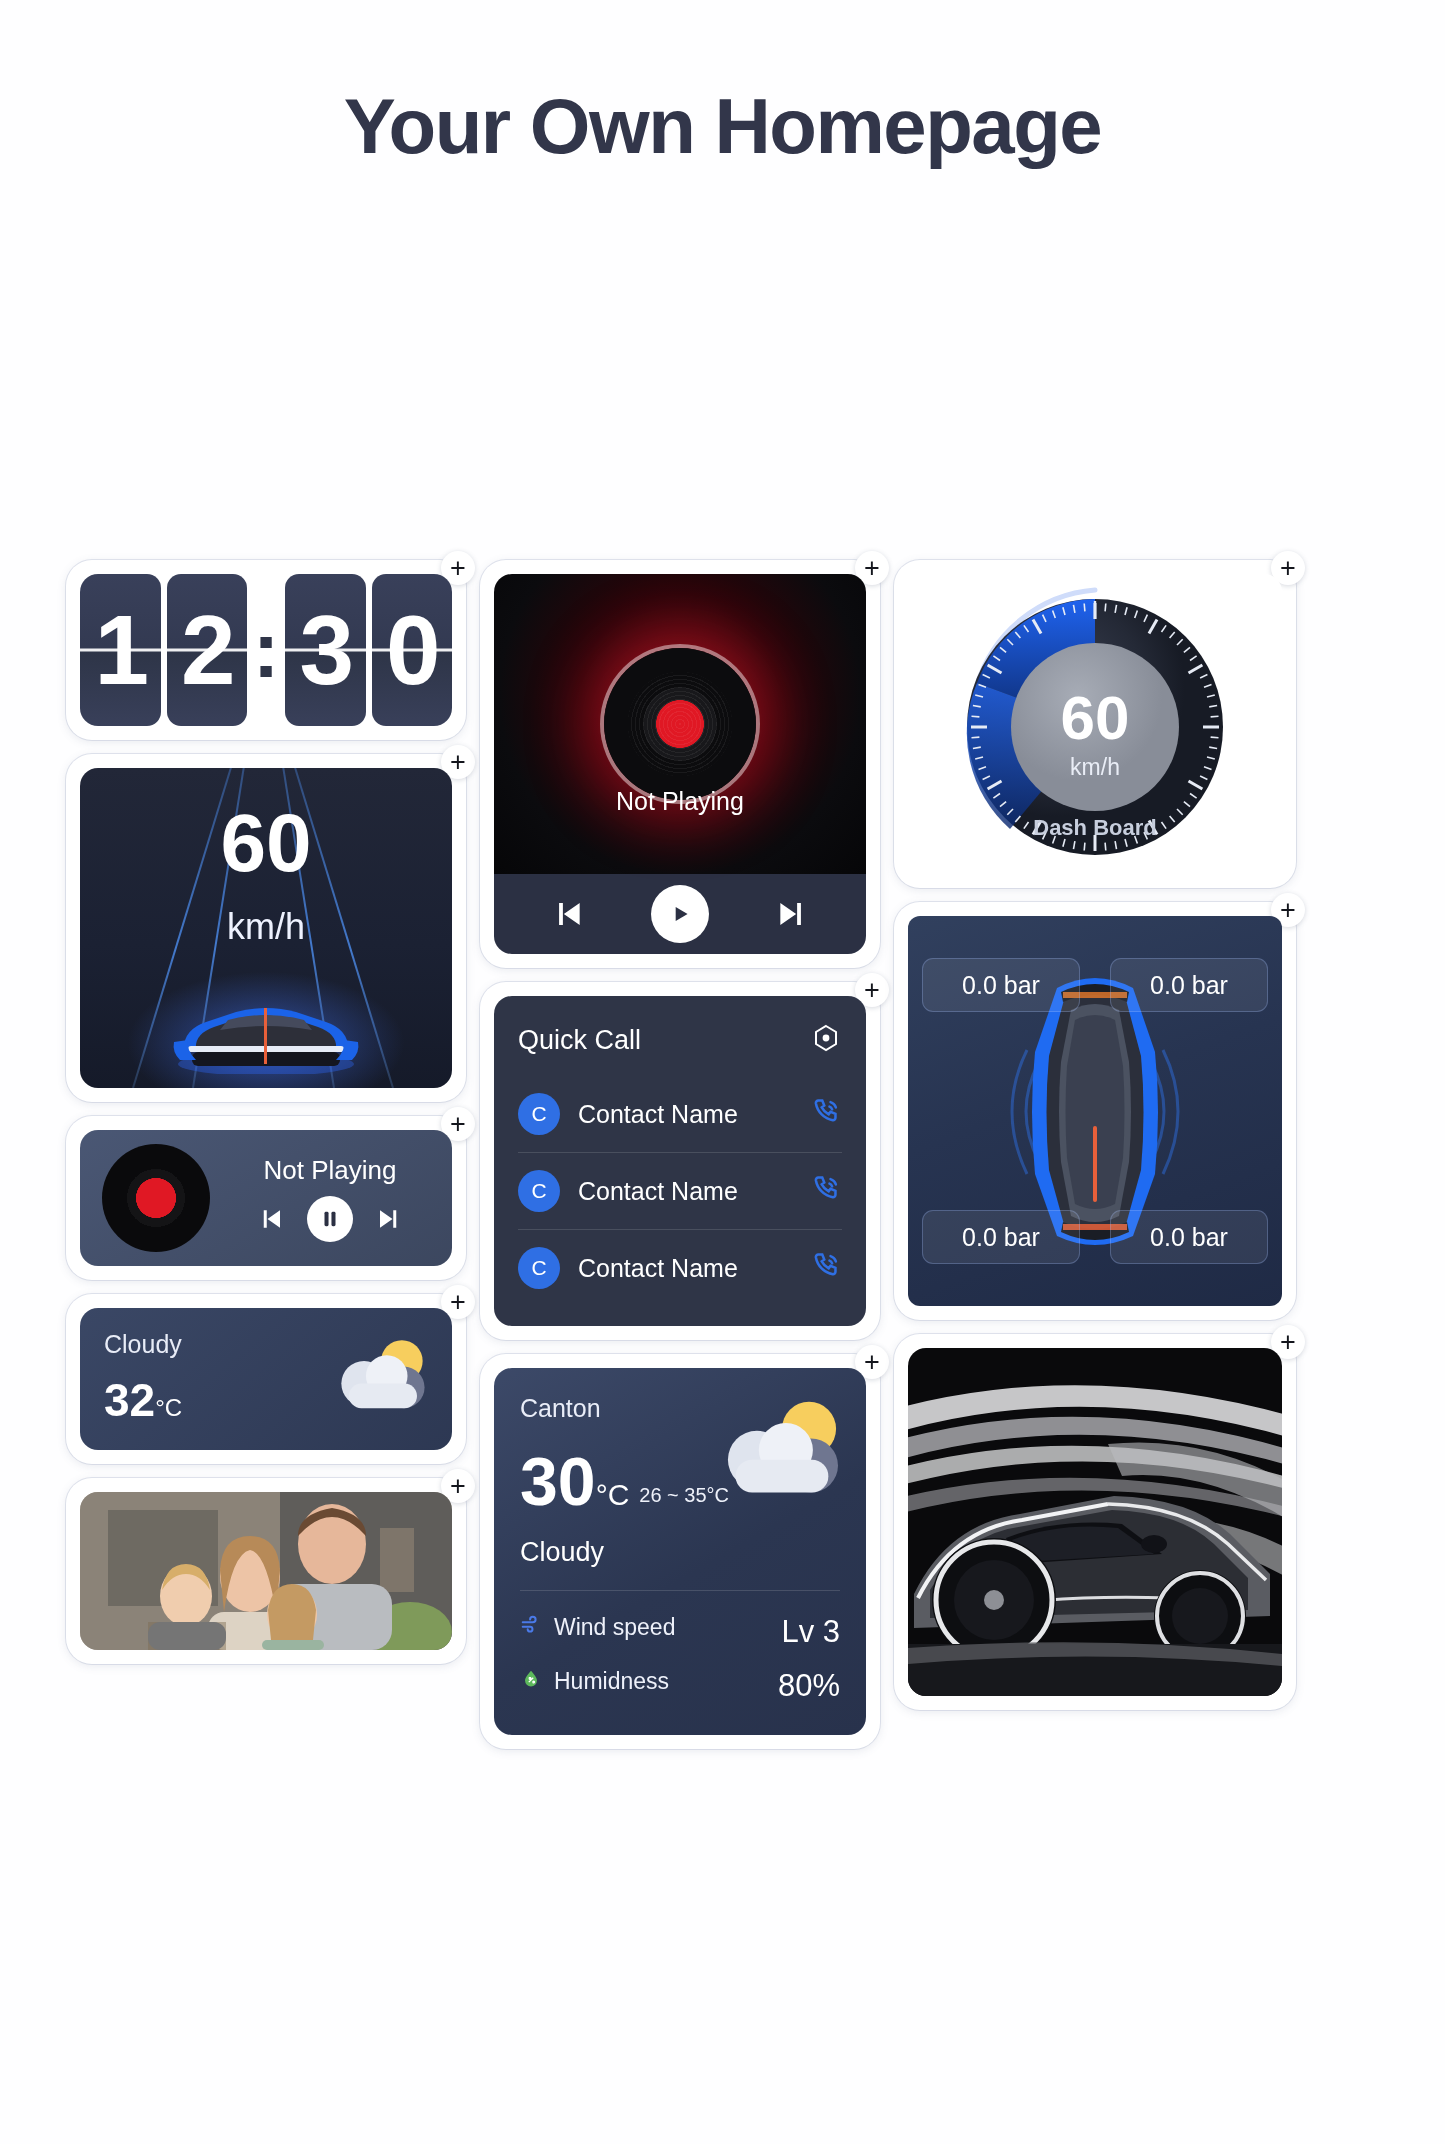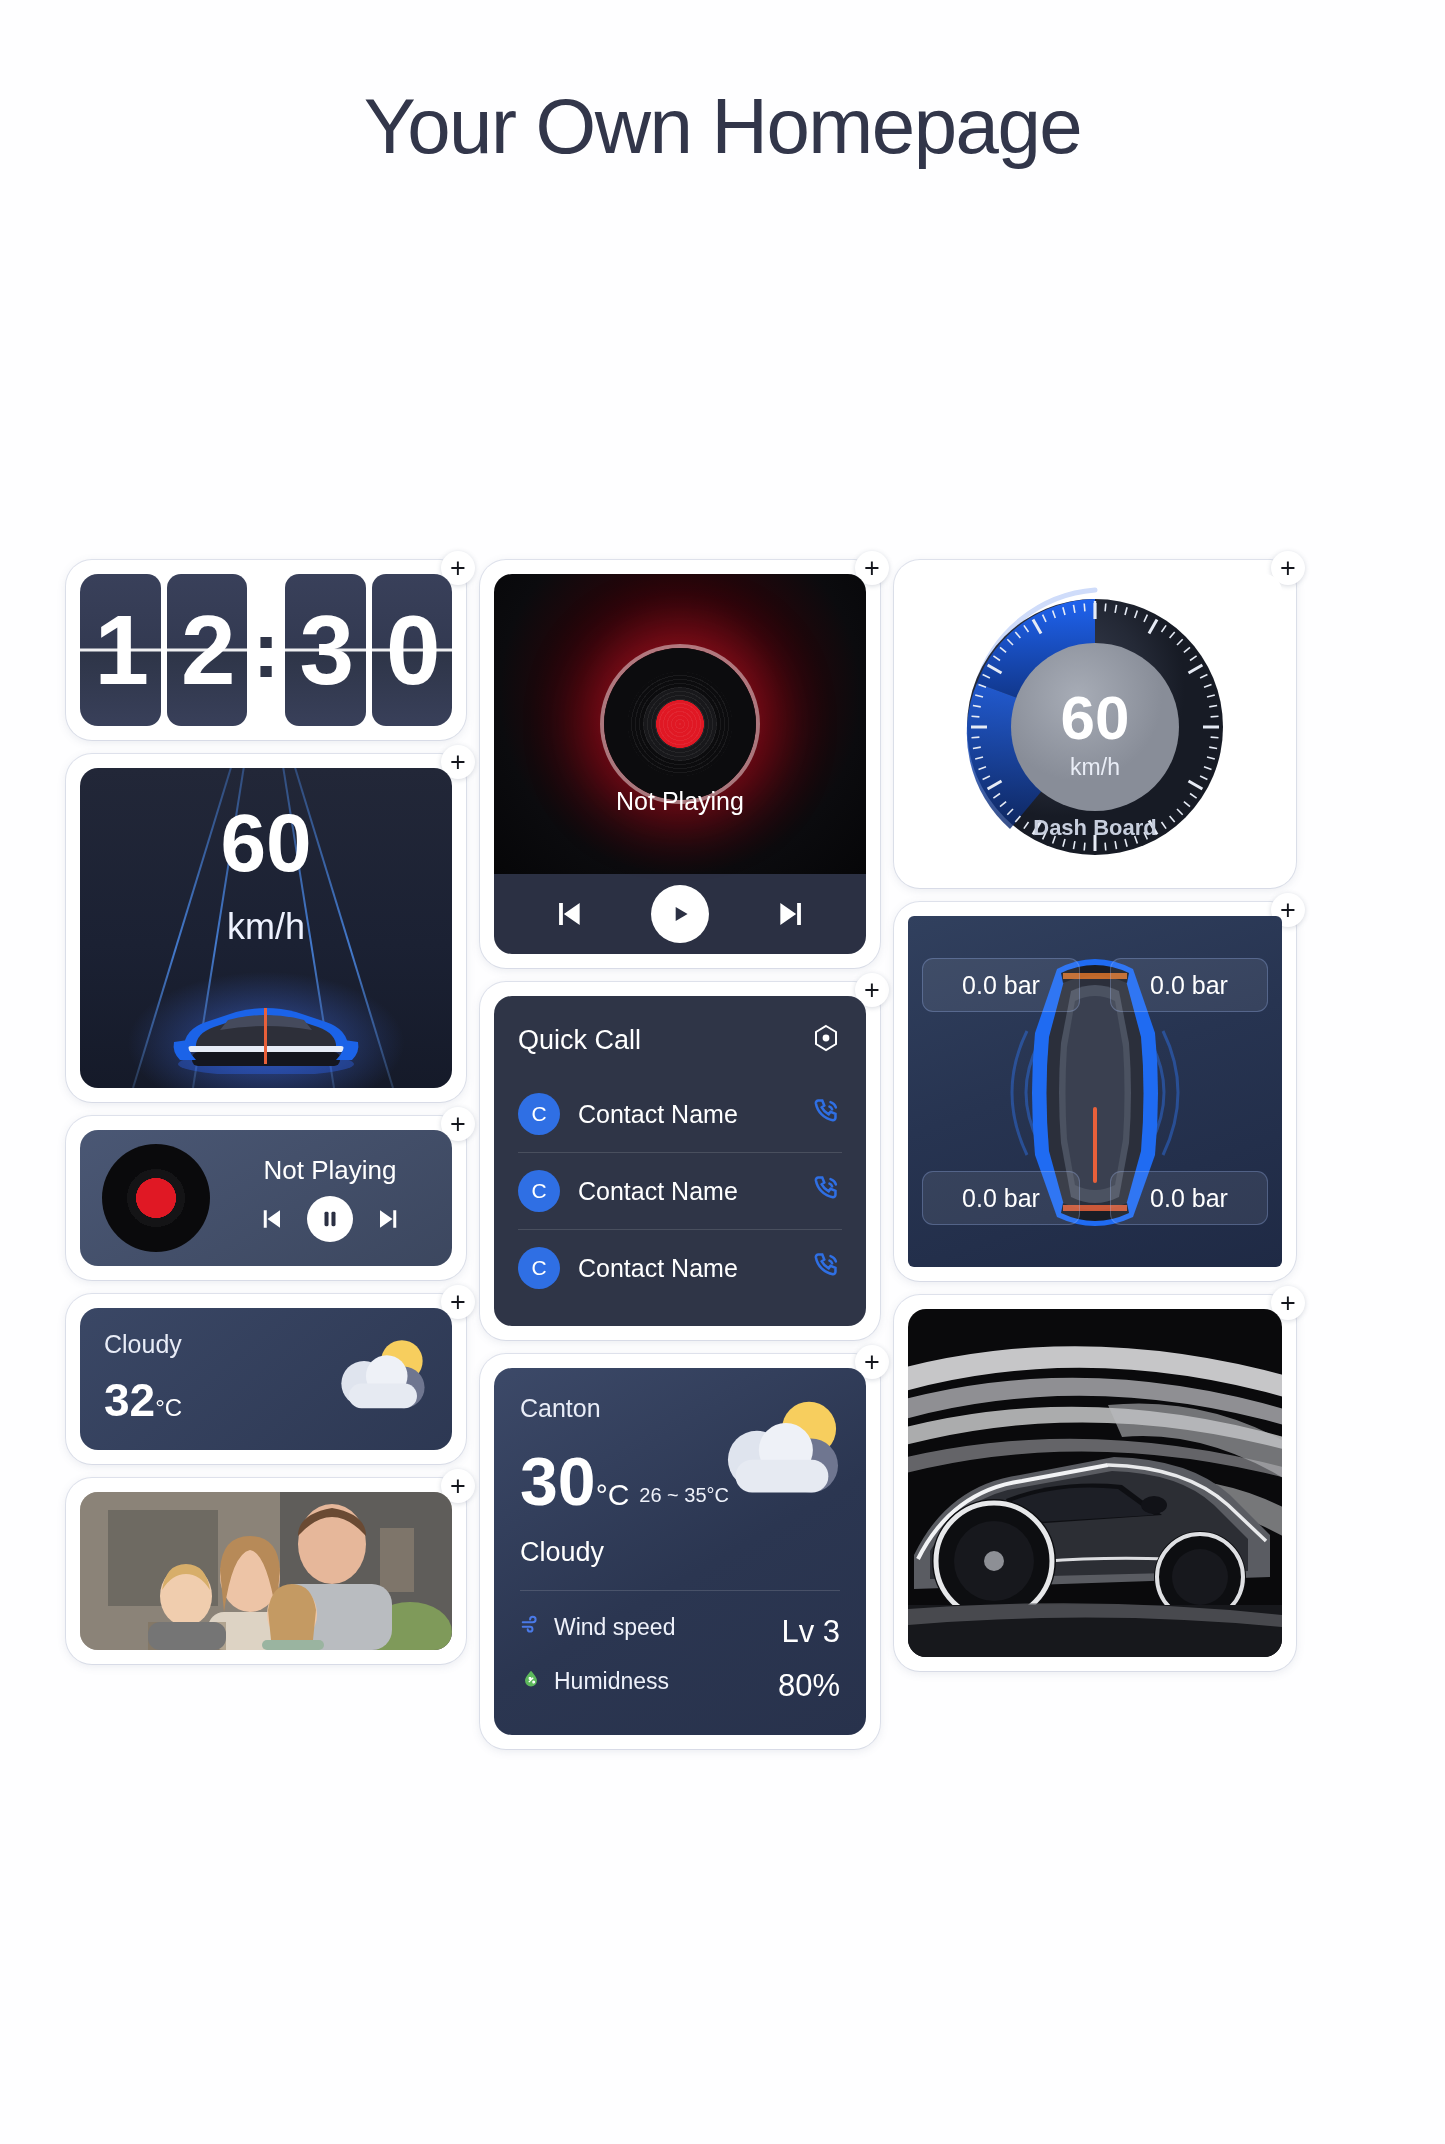--- a/index.html
+++ b/index.html
@@ -7,21 +7,21 @@
     width: 1445px; height: 2144px;
     background: #ffffff;
     font-family: "Liberation Sans", sans-serif;
     overflow: hidden;
   }
   .page { position: relative; width: 1445px; height: 2144px; background:#fefeff; }
 
   
   .header { padding-top: 86px; text-align: center; }
   .title {
-    font-size: 78px; font-weight: 400; letter-spacing: -1.5px;
+    font-size: 78px; font-weight: 700; letter-spacing: -1.5px;
     color: #32364a; line-height: 1.05;
   }
   .subtitle {
     margin-top: 52px; font-size: 33px; color: #3a3f52;
     line-height: 1.35; font-weight: 400;
   }
 
   
   .grid {
     position: absolute; left: 66px; top: 560px;
@@ -132,23 +132,23 @@
   .qc-row + .qc-row { border-top: 1px solid rgba(255,255,255,.13); }
   .avatar {
     width: 42px; height: 42px; border-radius: 50%; background: #2f6fe4;
     color: #fff; display: flex; align-items: center; justify-content: center;
     font-size: 21px;
   }
   .qc-name { color: #fff; font-size: 25px; flex: 1; }
 
   
   .tp {
-    height: 351px; position: relative;
+    height: 390px; position: relative;
     background: linear-gradient(160deg,#31405e 0%, #273451 45%, #1f2a45 100%);
-    border-radius: 6px; overflow: hidden; padding-left: 16px;
+    border-radius: 12px; overflow: hidden; padding-left: 16px;
   }
   .tp-chip {
     position: absolute; width: 158px; height: 54px; border-radius: 11px;
     background: rgba(255,255,255,.08); border: 1px solid rgba(160,190,255,.28);
     display: flex; align-items: center; justify-content: center;
     color: #fff; font-size: 25px;
   }
   .tp-chip.tl { left: 14px; top: 42px; }
   .tp-chip.tr { right: 14px; top: 42px; }
   .tp-chip.bl { left: 14px; bottom: 42px; }

